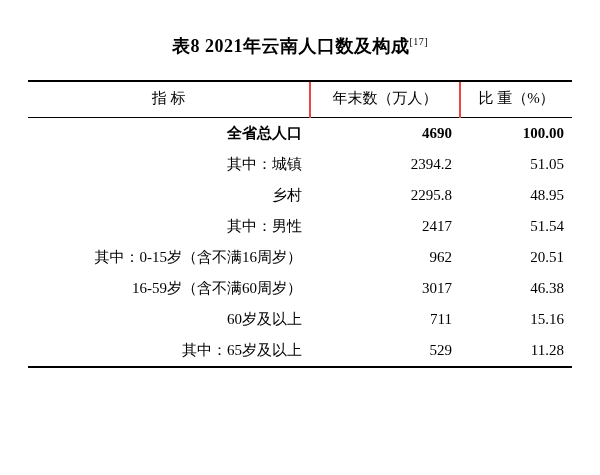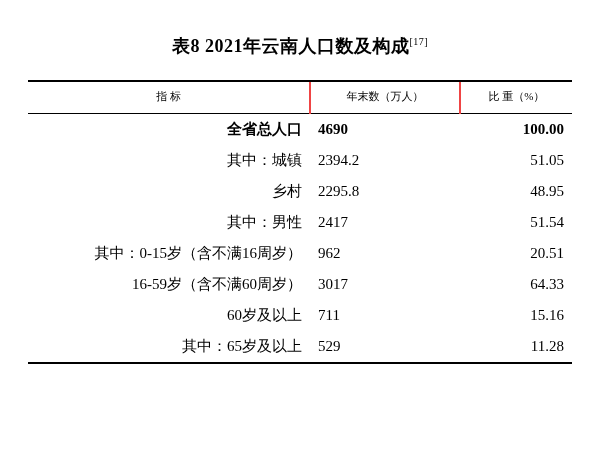--- a/index.html
+++ b/index.html
@@ -43,36 +43,36 @@
   table.data col.c1 { width: 282px; }
   table.data col.c2 { width: 150px; }
   table.data col.c3 { width: 112px; }
 
   table.data thead th {
     font-weight: normal;
     padding: 7px 8px 9px 8px;
     text-align: center;
     border-top: 2px solid #000;
     border-bottom: 1px solid #000;
-    font-size: 11px;
+    font-size: 15px;
     white-space: nowrap;
   }
   table.data thead th.sep-l { border-left: 2px solid #ef4444; }
 
   table.data tbody td {
     padding: 6px 8px;
     font-size: 15px;
     vertical-align: middle;
     white-space: nowrap;
   }
   table.data tbody tr.row-total td {
     font-weight: bold;
   }
   td.label { text-align: right; }
-  td.num { text-align: left; padding-right: 26px; }
+  td.num { text-align: right; padding-right: 26px; }
   td.pct { text-align: right; padding-right: 18px; }
 
   .ind-0 { padding-left: 6px; }
   .ind-1 { padding-left: 34px; }
   .ind-2 { padding-left: 66px; }
   .ind-3 { padding-left: 78px; }
 
   .rule-bottom {
     width: 544px;
     border-bottom: 2px solid #000;
@@ -123,21 +123,21 @@
         <td class="pct">51.54</td>
       </tr>
       <tr>
         <td class="label ind-1">其中：0-15岁（含不满16周岁）</td>
         <td class="num">962</td>
         <td class="pct">20.51</td>
       </tr>
       <tr>
         <td class="label ind-2">16-59岁（含不满60周岁）</td>
         <td class="num">3017</td>
-        <td class="pct">64.33</td>
+        <td class="pct">46.38</td>
       </tr>
       <tr>
         <td class="label ind-2">60岁及以上</td>
         <td class="num">711</td>
         <td class="pct">15.16</td>
       </tr>
       <tr>
         <td class="label ind-3">其中：65岁及以上</td>
         <td class="num">529</td>
         <td class="pct">11.28</td>

